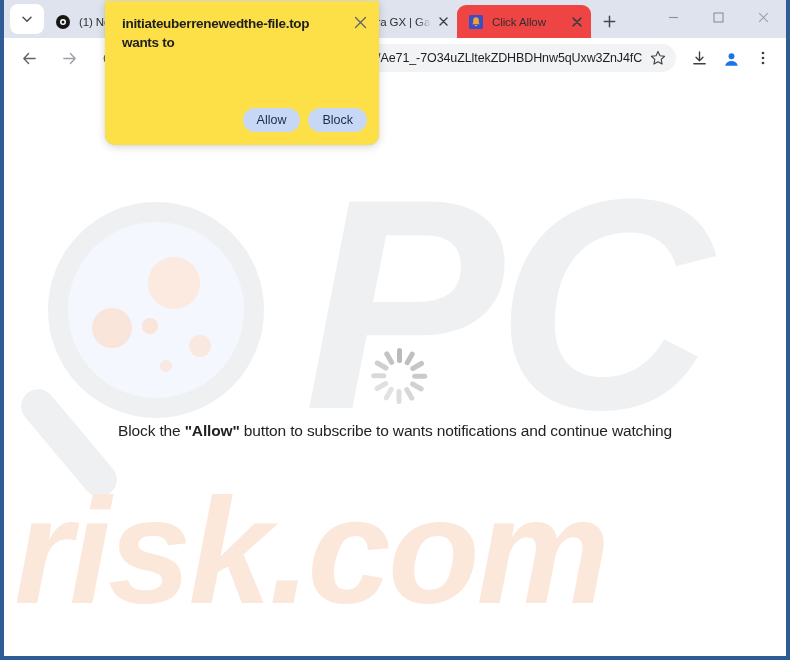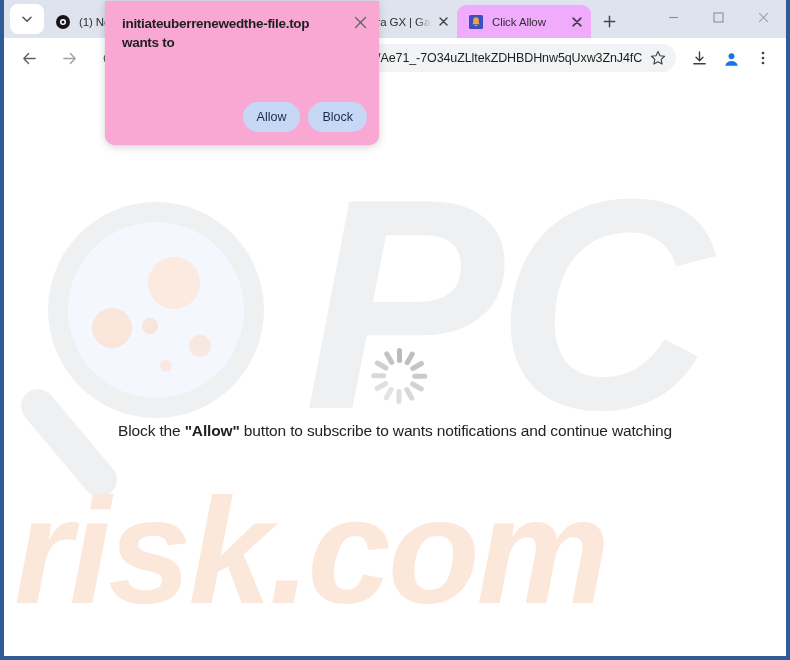--- a/index.html
+++ b/index.html
@@ -41,21 +41,21 @@
     height:33px;
     display:flex; align-items:center;
     padding:0 6px 0 11px;
     position:relative;
     cursor:pointer;
     min-width:0;
   }
   .tab.inactive { width:137px; }
   .tab.active {
     width:134px;
-    background:#f0abfc;
+    background:#ef4444;
     border-radius:9px 9px 0 0;
   }
   .tab-favicon {
     width:16px; height:16px;
     flex:0 0 16px;
     margin-right:8px;
     display:flex; align-items:center; justify-content:center;
   }
   .tab-title {
     font-size:11.5px;
@@ -202,21 +202,21 @@
     color:#222222;
     letter-spacing:-0.15px;
   }
   #cta-text b { font-weight:bold; }
 
   
   #permission-dialog {
     position:absolute;
     left:101px; top:1px;
     width:274px; height:144px;
-    background:#f9a8d4;
+    background:#fde047;
     border-radius:0 0 10px 10px;
     box-shadow:0 2px 9px rgba(0,0,0,0.17), 0 0 1px rgba(0,0,0,0.18);
     z-index:20;
   }
   #dialog-origin {
     position:absolute;
     left:17px; top:13px;
     width:215px;
     font-size:13.5px;
     font-weight:bold;
@@ -243,21 +243,21 @@
     margin-left:13px;
     letter-spacing:-0.1px;
   }
   #dialog-buttons {
     position:absolute;
     right:12px; bottom:13px;
     display:flex; gap:8px;
   }
   .dlg-btn {
     min-width:55px;
-    height:30px;
+    height:24px;
     padding:0 14px;
     border:none;
     border-radius:15px;
     background:#c6d8f6;
     color:#1a2b4a;
     font-size:12.5px;
     font-family:"Liberation Sans", sans-serif;
     cursor:pointer;
     display:flex; align-items:center; justify-content:center;
   }

